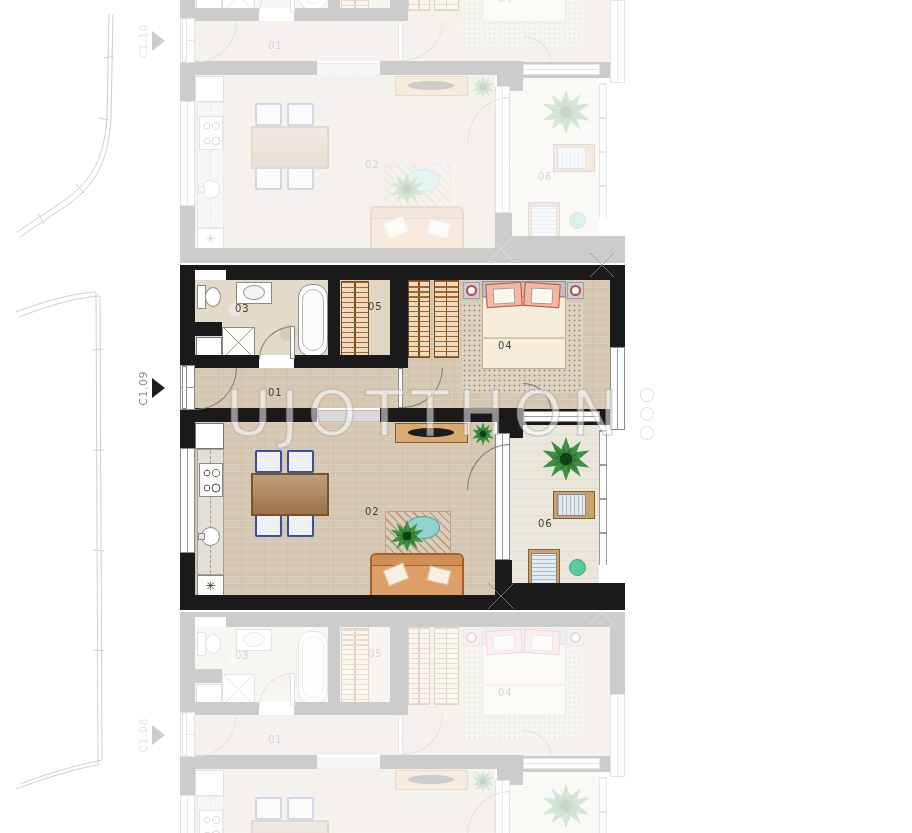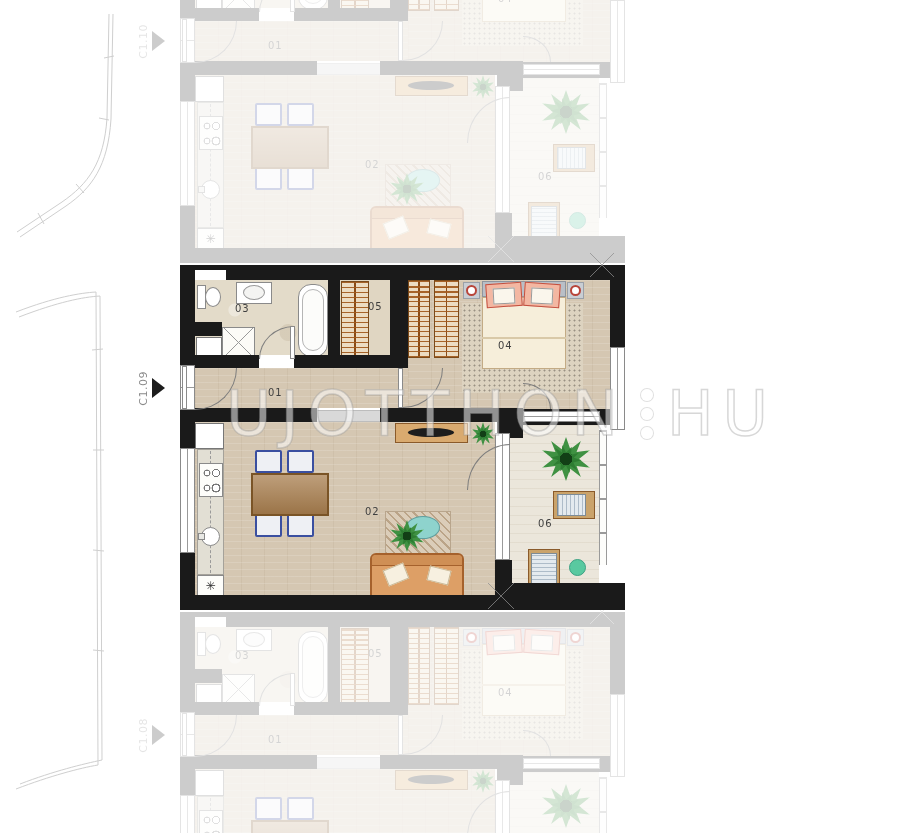--- a/index.html
+++ b/index.html
@@ -435,16 +435,15 @@
     <span class="rlabel" style="left:358px;top:253px;">06</span>
   </div>
 
   <div id="watermark">
     <span>UJOTTHON</span>
     <span class="dots">
         <i></i>
         <i></i>
         <i></i>
       </span>
-    <span>HU</span>
   </div>
 
 </div>
 
 </body></html>

